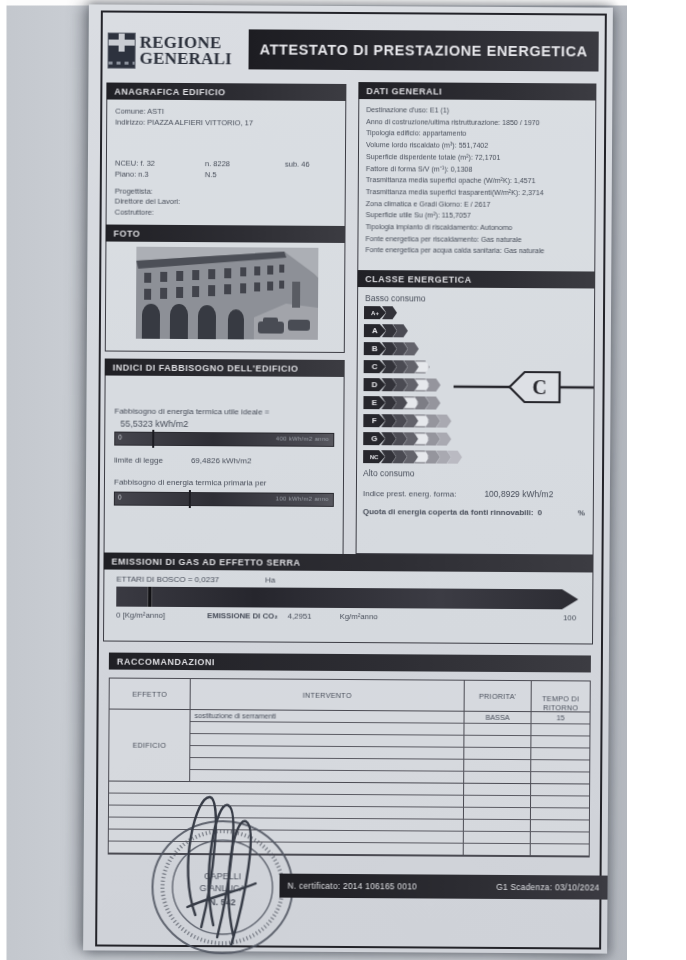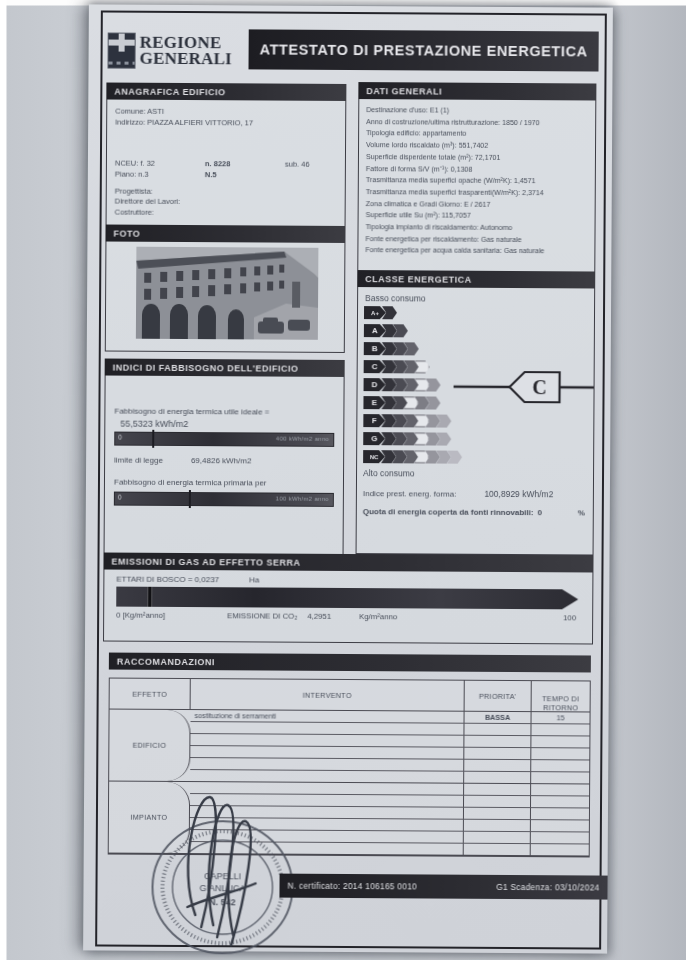--- a/index.html
+++ b/index.html
@@ -1,22 +1,23 @@
 <!DOCTYPE html>
 <html><head>
 <meta charset="utf-8">
 <style>
   html,body{margin:0;padding:0;background:#ffffff;}
   .scene{
-    position:relative;width:686px;height:960px;overflow:hidden;
+    position:relative;width:580px;height:960px;overflow:hidden;
     font-family:"Liberation Sans",sans-serif;
     background:
       linear-gradient(90deg,#ffffff 0px,#ffffff 6px,rgba(255,255,255,0) 7px),
       linear-gradient(180deg,#fdfdfd 0px,#fdfdfd 5px,rgba(255,255,255,0) 6px),
       linear-gradient(90deg,#c3c7cd 0%,#ccd0d6 18%,#d0d3d9 78%,#b3b7be 100%);
+    padding-left: 47px;
   }
   .paper{
     position:absolute;left:86px;top:6px;width:524px;height:946px;
     background:linear-gradient(180deg,#dadde2,#d3d6dc 55%,#cfd2d8);
     box-shadow:-7px 0 14px rgba(55,59,68,.45), 0 -3px 8px rgba(55,59,68,.3), 4px 4px 10px rgba(55,59,68,.35);
     transform:rotate(.35deg);transform-origin:50% 50%;
     color:#474d59;
   }
   .frame{position:absolute;left:12px;top:6px;width:502px;height:932px;border:2.5px solid #232329;}
   .sec{position:absolute;}
@@ -38,21 +39,21 @@
     left:160px;top:24px;width:350px;height:40px;
     background:linear-gradient(90deg,#1d1d22,#2b2b31 55%,#3a3a41);
     color:#e6e6ea;display:flex;align-items:center;justify-content:center;
     font-size:14.5px;font-weight:bold;letter-spacing:.6px;white-space:nowrap;
   }
   
   #sec-anagrafica{left:18px;top:78px;width:240px;}
   #sec-anagrafica .sec-box{height:118px;padding:7px 8px;}
   .ana-cols{display:flex;}
   .ana-cols span:nth-child(1){width:90px;}
-  .ana-cols span:nth-child(2){width:80px;font-weight:bold;}
+  .ana-cols span:nth-child(2){width:80px;}
   
   #sec-dati{left:270px;top:76px;width:238px;}
   #sec-dati .sec-box{height:162px;padding:6px 6px 4px 7px;}
   .dg-row{font-size:7.1px;line-height:11.7px;white-space:nowrap;}
   
   #sec-foto{left:18px;top:220px;width:240px;}
   #sec-foto .sec-box{height:104px;padding:5px 0 0 0;}
   .photoimg{position:absolute;left:30px;top:5px;width:182px;height:92px;filter:blur(.4px) contrast(.96);}
   
   #sec-classe{left:270px;top:264px;width:238px;}
@@ -80,47 +81,47 @@
   .hbar{position:relative;height:12px;background:linear-gradient(90deg,#45454d,#2e2e35 45%,#4a4a52 90%,#58585f);border:1px solid #2a2a30;}
   .hbar .zero{position:absolute;left:3px;top:1px;font-size:6.5px;color:#cfd2d8;}
   .hbar .maxlab{position:absolute;right:4px;top:2px;font-size:6px;color:#9ba0a8;letter-spacing:.3px;}
   .hbar .tick{position:absolute;top:-3px;width:2px;height:18px;background:#1c1c22;}
   .limite-line{margin:10px 0 12px 0;display:flex;font-size:8px;}
   .limite-line .val{margin-left:28px;}
   
   #sec-emissioni{left:18px;top:548px;width:490px;}
   #sec-emissioni .sec-box{height:62px;padding:5px 10px 4px 12px;}
   .ett-line{font-size:8px;display:flex;}
-  .ett-line .ha{margin-left:30px;}
+  .ett-line .ha{margin-left:46px;}
   .co2bar{position:relative;height:20px;margin-top:3px;width:462px;
     background:linear-gradient(90deg,#3a3a42,#26262d 30%,#3c3c44 70%,#2c2c33);
     clip-path:polygon(0 0,96.5% 0,100% 50%,96.5% 100%,0 100%);}
   .co2bar .tick{position:absolute;left:7%;top:0;width:3px;height:20px;background:#111114;box-shadow:0 0 0 .5px #777;}
   .co2-labels{display:flex;font-size:7.8px;margin-top:4px;align-items:baseline;}
-  .co2-labels .l2{margin-left:62px;}
+  .co2-labels .l2{margin-left:42px;font-weight:bold;}
   .co2-labels .l3{margin-left:10px;}
   .co2-labels .l4{margin-left:28px;}
   .co2-labels .l5{margin-left:auto;margin-right:6px;}
   
   #sec-racc{left:24px;top:648px;width:482px;}
   .rtable{margin-top:8px;border:1px solid #4a4a52;border-bottom:1.5px solid #4a4a52;font-size:7.2px;background:rgba(225,228,233,.3);}
   .rt-hrow{display:flex;border-bottom:1px solid #4a4a52;height:30px;}
   .rt-hcell{display:flex;align-items:center;justify-content:center;text-align:center;border-right:1px solid #4a4a52;font-size:7.2px;letter-spacing:.3px;}
   .rt-hcell:last-child{border-right:none;}
   .c-sis{width:80px;flex:none;}
   .c-int{flex:1;}
   .c-pri{width:66px;flex:none;}
   .c-tem{width:58px;flex:none;margin-top:14px;}
   .rt-group{display:flex;border-bottom:1px solid #4a4a52;}
-  .rt-sis{width:80px;flex:none;border-right:1px solid #4a4a52;display:flex;align-items:center;justify-content:center;font-size:7.2px;letter-spacing:.3px;border-radius:23px;}
+  .rt-sis{width:80px;flex:none;border-right:1px solid #4a4a52;display:flex;align-items:center;justify-content:center;font-size:7.2px;letter-spacing:.3px;}
   .rt-rows{flex:1;display:flex;flex-direction:column;}
   .rt-row{display:flex;height:11px;border-bottom:1px solid #5a5a62;}
   .rt-row:last-child{border-bottom:none;}
   .rt-int{flex:1;border-right:1px solid #4a4a52;padding:0 0 0 4px;display:flex;align-items:center;}
-  .rt-pri{width:66px;flex:none;border-right:1px solid #4a4a52;display:flex;align-items:center;justify-content:center;font-weight:bold;}
+  .rt-pri{width:66px;flex:none;border-right:1px solid #4a4a52;display:flex;align-items:center;justify-content:center;}
   .rt-tem{width:58px;flex:none;display:flex;align-items:center;justify-content:center;}
   
   #footer-bar{
     position:absolute;left:196px;top:868px;width:312px;height:24px;
     background:linear-gradient(90deg,#1e1e23,#2d2d33 60%,#3b3b42);
     color:#dfe0e4;font-size:8.3px;display:flex;align-items:center;
     padding:0 8px;justify-content:space-between;letter-spacing:.3px;
   }
   
   #stamp{position:absolute;left:34px;top:782px;width:210px;height:172px;}
@@ -405,21 +406,20 @@
                   <div class="rt-tem"></div>
                 </div>
                 <div class="rt-row">
                   <div class="rt-int"></div>
                   <div class="rt-pri"></div>
                   <div class="rt-tem"></div>
                 </div>
               </div>
             </div>
             <div class="rt-group">
-              <div class="rt-sis">IMPIANTO</div>
               <div class="rt-rows">
                 <div class="rt-row">
                   <div class="rt-int"></div>
                   <div class="rt-pri"></div>
                   <div class="rt-tem"></div>
                 </div>
                 <div class="rt-row">
                   <div class="rt-int"></div>
                   <div class="rt-pri"></div>
                   <div class="rt-tem"></div>

